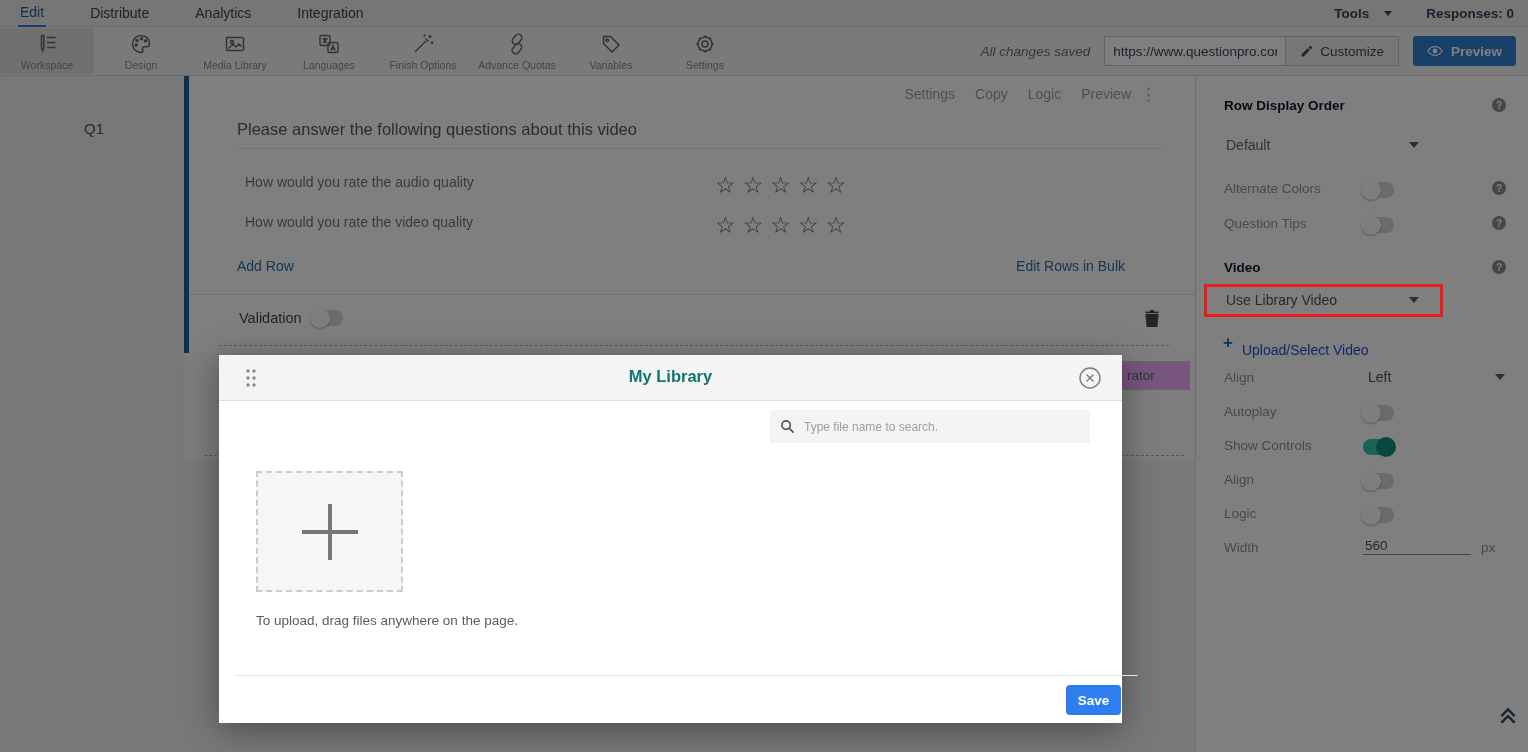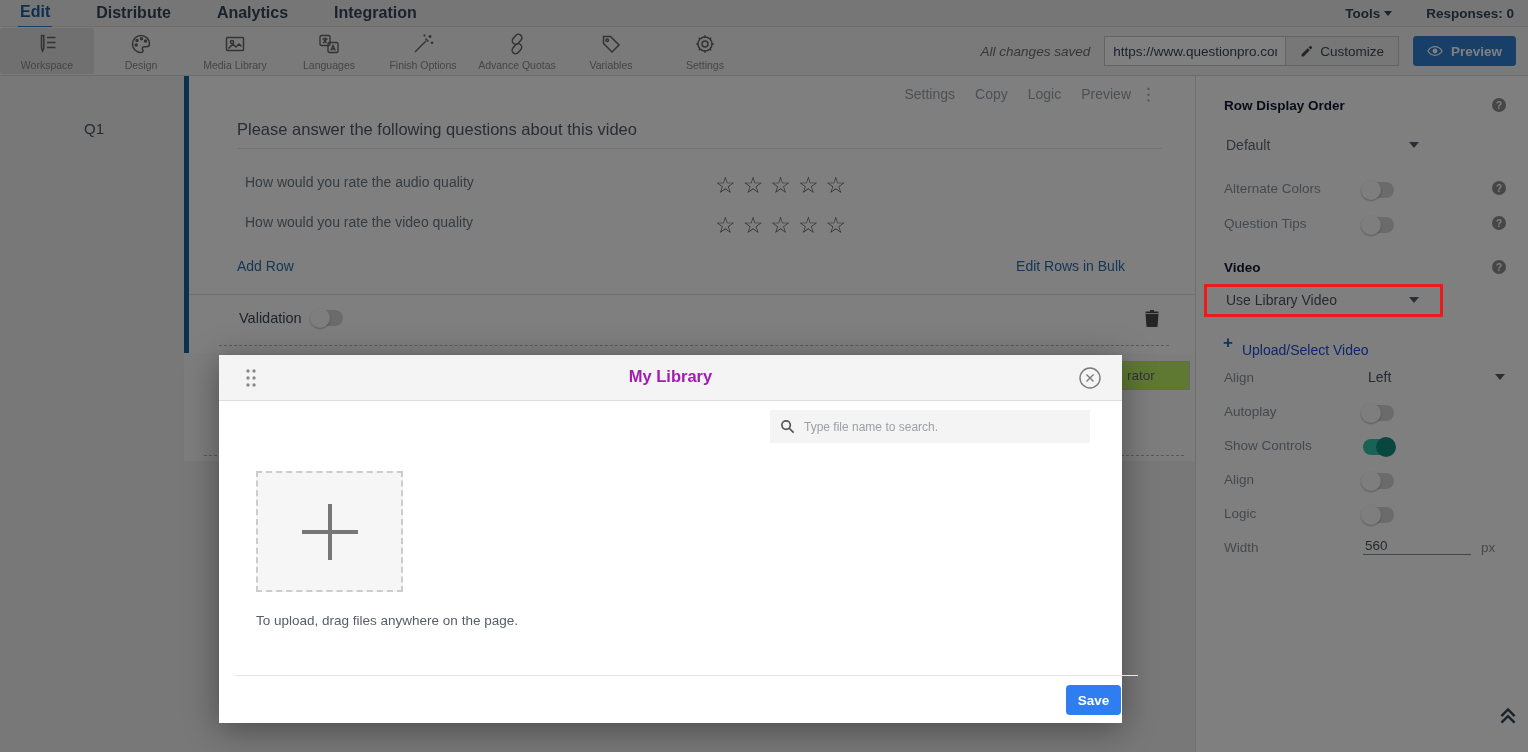--- a/index.html
+++ b/index.html
@@ -1,25 +1,25 @@
 <!DOCTYPE html>
 <html><head>
 <meta charset="utf-8">
 <style>
   * { margin:0; padding:0; box-sizing:border-box; }
   html,body { width:1528px; height:752px; overflow:hidden; font-family:"Liberation Sans", sans-serif; background:#f0f0f0; }
   .stage { position:relative; width:1528px; height:752px; }
 
   
   .topnav { position:absolute; left:0; top:0; width:1528px; height:27px; background:#ededed; border-bottom:1px solid #dcdcdc; display:flex; align-items:center; }
-  .topnav .tab { font-size:16px; font-weight:bold; color:#33475b; margin-left:18px; padding:4px 2px 5px; cursor:pointer; }
+  .topnav .tab { font-size:14px; font-weight:normal; color:#33475b; margin-left:18px; padding:4px 2px 5px; cursor:pointer; }
   .topnav .tab + .tab { margin-left:42px; }
   .topnav .tab.active { color:#1f5f9e; border-bottom:2px solid #2b7fd4; }
   .topnav .right { margin-left:auto; display:flex; align-items:center; gap:34px; margin-right:14px; }
-  .topnav .tools { font-size:13.5px; font-weight:bold; color:#33475b; display:flex; align-items:center; gap:4px; cursor:pointer; }
+  .topnav .tools { font-size:13.5px; font-weight:bold; color:#33475b; display:flex; align-items:center; gap:15px; cursor:pointer; }
   .caret-down { width:0; height:0; border-left:4.5px solid transparent; border-right:4.5px solid transparent; border-top:5px solid #33475b; display:inline-block; }
   .topnav .responses { font-size:13.5px; font-weight:bold; color:#33475b; }
 
   
   .toolbar { position:absolute; left:0; top:27px; width:1528px; height:49px; background:#f4f4f4; border-bottom:1px solid #d8d8d8; display:flex; align-items:stretch; }
   .tool-item { width:94px; display:flex; flex-direction:column; align-items:center; justify-content:center; gap:3px; cursor:pointer; }
   .tool-item.active { background:#e0e0e0; border-radius:3px; margin:1px 0; }
   .tool-item .ticon { width:24px; height:24px; }
   .tool-item .tlabel { font-size:10.5px; color:#8a8a8a; white-space:nowrap; }
   .toolbar .tb-right { margin-left:auto; display:flex; align-items:center; margin-right:12px; gap:10px; }
@@ -45,21 +45,21 @@
   .addrow { position:absolute; left:48px; top:182px; font-size:14px; color:#2c6da8; cursor:pointer; }
   .editrows { position:absolute; right:70px; top:182px; font-size:14px; color:#2c6da8; cursor:pointer; }
   .mid-divider { position:absolute; left:0; top:218px; width:1006px; border-top:1px solid #e0e0e0; }
   .validation-row { position:absolute; left:50px; top:234px; display:flex; align-items:center; gap:10px; }
   .validation-row .vlabel { font-size:14.5px; color:#3d4852; }
   .trash { position:absolute; right:34px; top:232px; width:18px; height:20px; cursor:pointer; }
   .dash-divider { position:absolute; left:30px; top:269px; width:950px; border-top:1px dashed #b8b8b8; }
 
   
   .behind-strip { position:absolute; left:184px; top:353px; width:1011px; height:108px; background:#fafafa; }
-  .behind-tab { position:absolute; left:936px; top:8px; width:70px; height:29px; background:#bef264; border:1px solid #cfcfcf; font-size:13.5px; color:#5f6b76; display:flex; align-items:center; padding-left:6px; overflow:hidden; }
+  .behind-tab { position:absolute; left:936px; top:8px; width:70px; height:29px; background:#f0abfc; border:1px solid #cfcfcf; font-size:13.5px; color:#5f6b76; display:flex; align-items:center; padding-left:6px; overflow:hidden; }
   .behind-dash { position:absolute; left:20px; top:102px; width:980px; border-top:1px dashed #b0b0b0; }
 
   
   .sidebar { position:absolute; left:1195px; top:76px; width:333px; height:676px; background:#fff; border-left:1px solid #dddddd; }
   .sb-title { position:absolute; left:28px; font-size:13.5px; font-weight:bold; color:#0f172a; }
   .sb-label { position:absolute; left:28px; font-size:13.5px; color:#8a939c; }
   .sb-value { position:absolute; font-size:14px; color:#5f6b76; }
   .sb-caret { position:absolute; width:0; height:0; border-left:5px solid transparent; border-right:5px solid transparent; border-top:6px solid #555e66; cursor:pointer; }
   .help-dot { position:absolute; left:296px; width:14px; height:14px; border-radius:50%; background:#8d8d8d; color:#fff; font-size:10px; font-weight:bold; display:flex; align-items:center; justify-content:center; cursor:pointer; }
   .toggle { position:absolute; left:167px; width:31px; height:16px; border-radius:9px; background:#d6d6d6; cursor:pointer; }
@@ -73,21 +73,21 @@
   .px-unit { position:absolute; left:285px; font-size:13.5px; color:#8a939c; }
   .collapse-chevrons { position:absolute; left:301px; top:628px; width:22px; height:22px; cursor:pointer; }
 
   
   .overlay { position:absolute; inset:0; background:rgba(0,0,0,0.50); z-index:50; }
 
   
   .modal { position:absolute; left:219px; top:355px; width:903px; height:368px; background:#fff; z-index:60; box-shadow:0 6px 32px rgba(0,0,0,.38); }
   .modal-header { position:absolute; left:0; top:0; width:100%; height:46px; background:#f4f4f4; border-bottom:1px solid #dddddd; }
   .drag-handle { position:absolute; left:26px; top:13px; width:12px; height:20px; cursor:grab; }
-  .modal-title { position:absolute; left:0; top:12px; width:100%; text-align:center; font-size:16.5px; font-weight:bold; color:#a21caf; }
+  .modal-title { position:absolute; left:0; top:12px; width:100%; text-align:center; font-size:16.5px; font-weight:bold; color:#0f766e; }
   .modal-close { position:absolute; right:20px; top:11px; width:24px; height:24px; cursor:pointer; }
   .modal-search { position:absolute; left:551px; top:55px; width:320px; height:33px; background:#f4f4f4; display:flex; align-items:center; padding:0 10px; gap:9px; }
   .modal-search input { flex:1; border:none; background:transparent; outline:none; font-size:12px; color:#4a5560; font-family:"Liberation Sans",sans-serif; }
   .modal-search input::placeholder { color:#9aa0a6; }
   .upload-tile { position:absolute; left:37px; top:116px; width:147px; height:121px; background:#f6f6f6; border:2px dashed #cccccc; cursor:pointer; }
   .upload-tile .plusbar-h { position:absolute; left:50%; top:50%; width:56px; height:4px; margin-left:-28px; margin-top:-2px; background:#777; }
   .upload-tile .plusbar-v { position:absolute; left:50%; top:50%; width:4px; height:56px; margin-left:-2px; margin-top:-28px; background:#777; }
   .upload-hint { position:absolute; left:37px; top:258px; font-size:13.5px; color:#555e66; }
   .modal-footer { position:absolute; left:16px; bottom:0; width:100%; height:48px; border-top:1px solid #e6e6e6; }
   .save-btn { position:absolute; right:17px; top:9px; width:55px; height:30px; background:#2e7ef1; border:none; border-radius:4px; color:#fff; font-size:13.5px; font-weight:bold; cursor:pointer; font-family:"Liberation Sans",sans-serif; }

